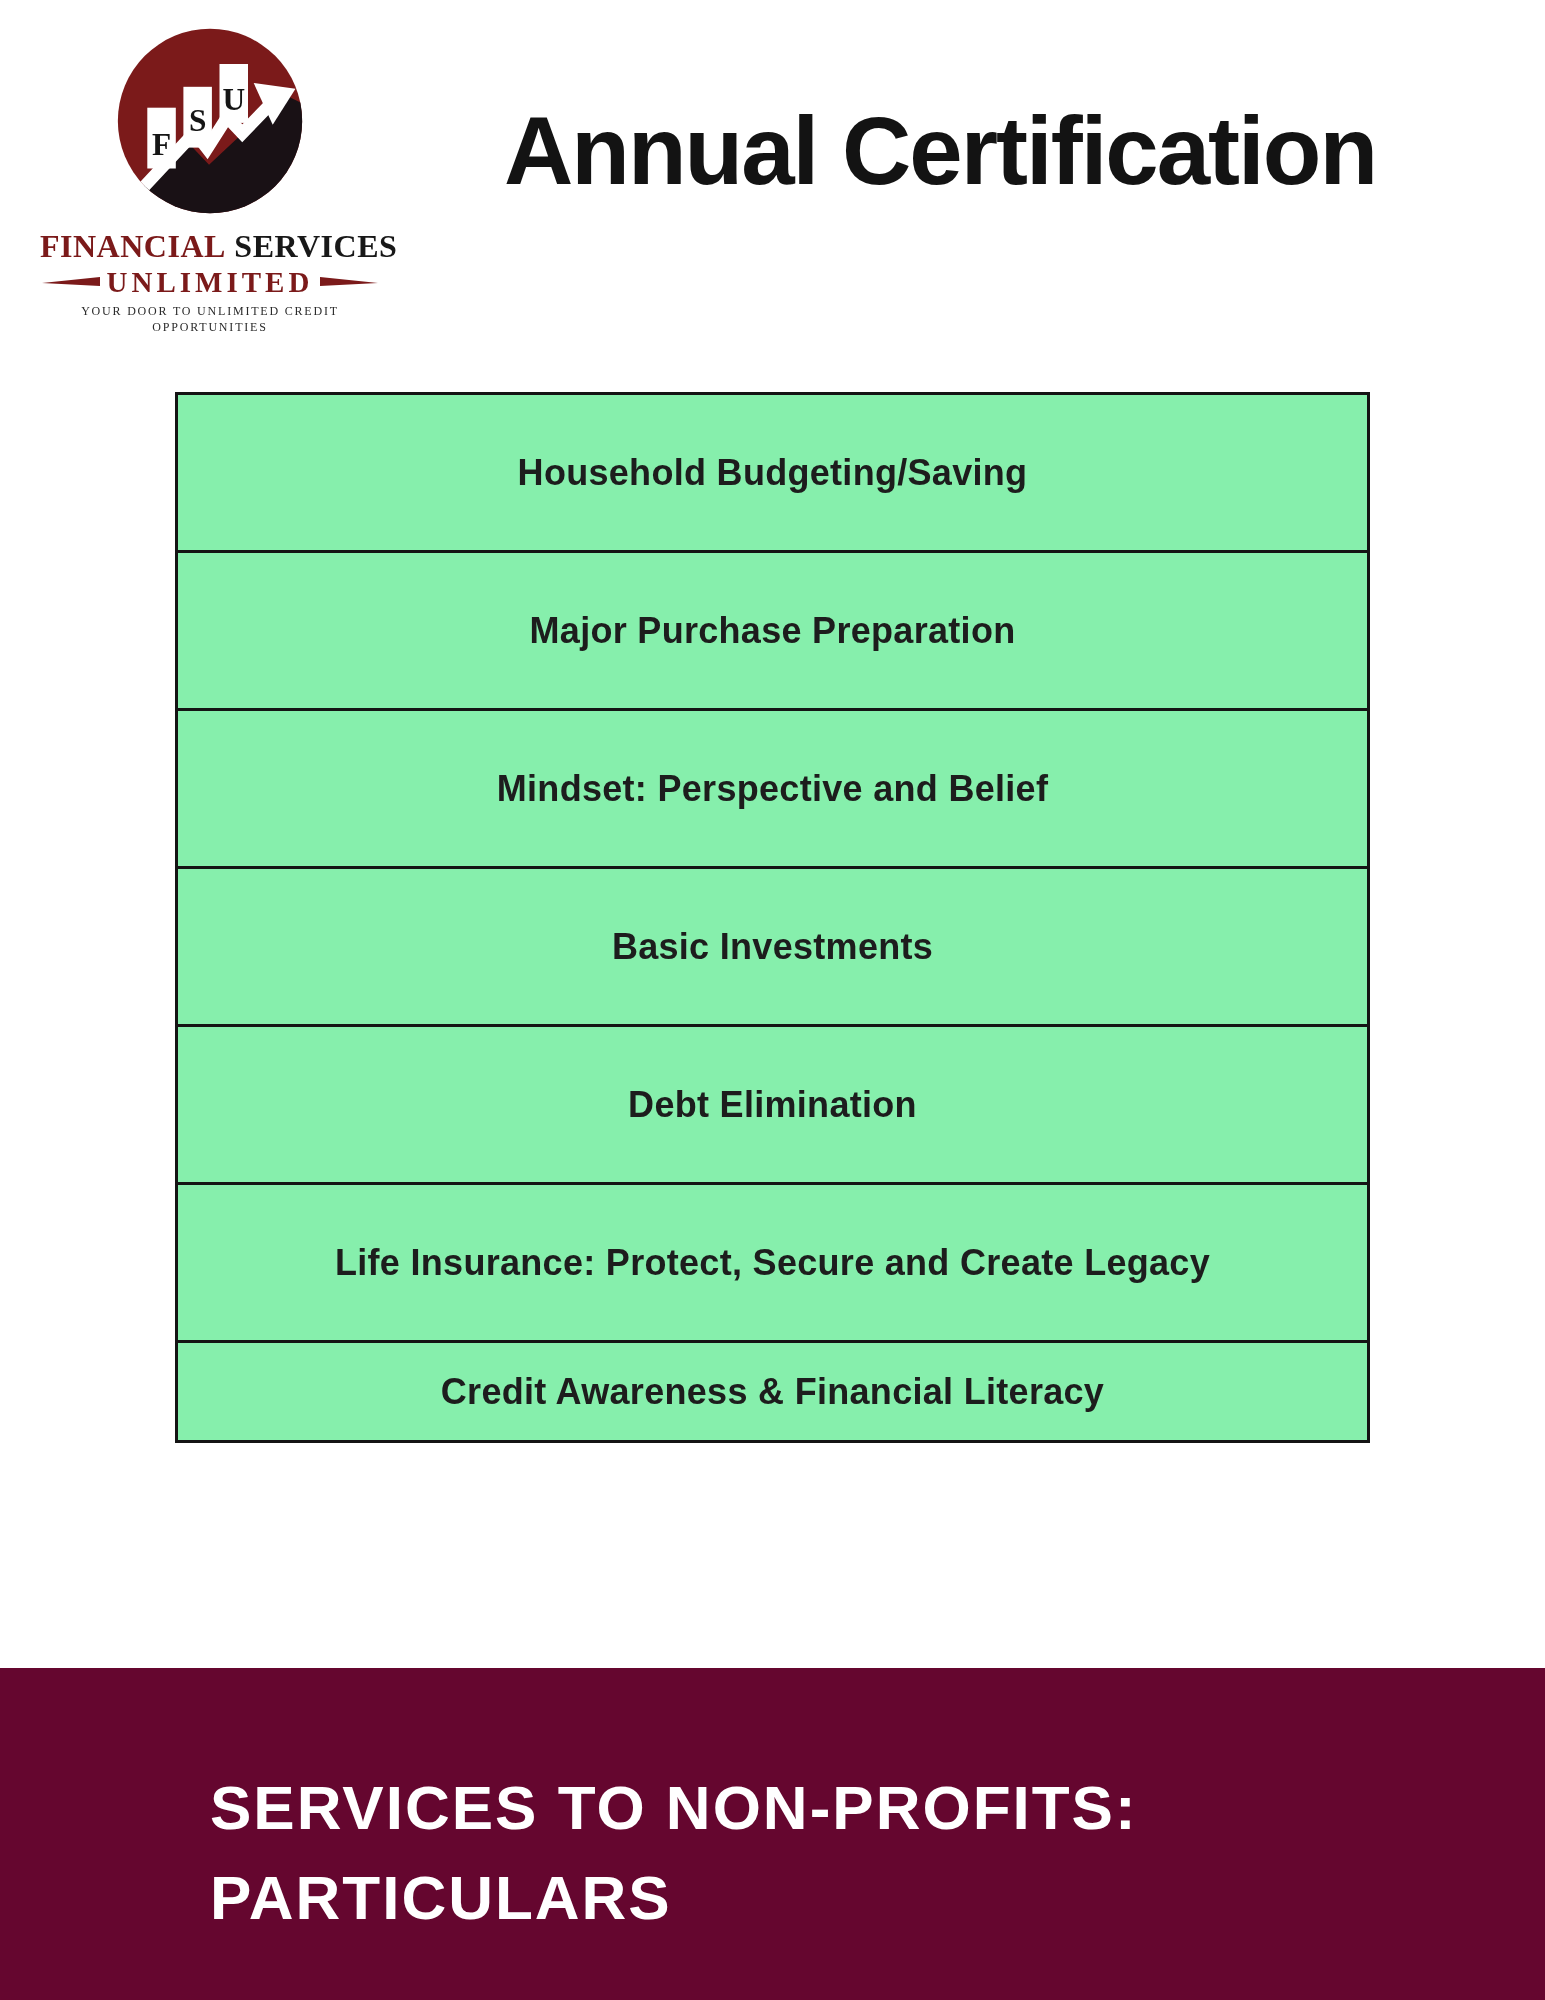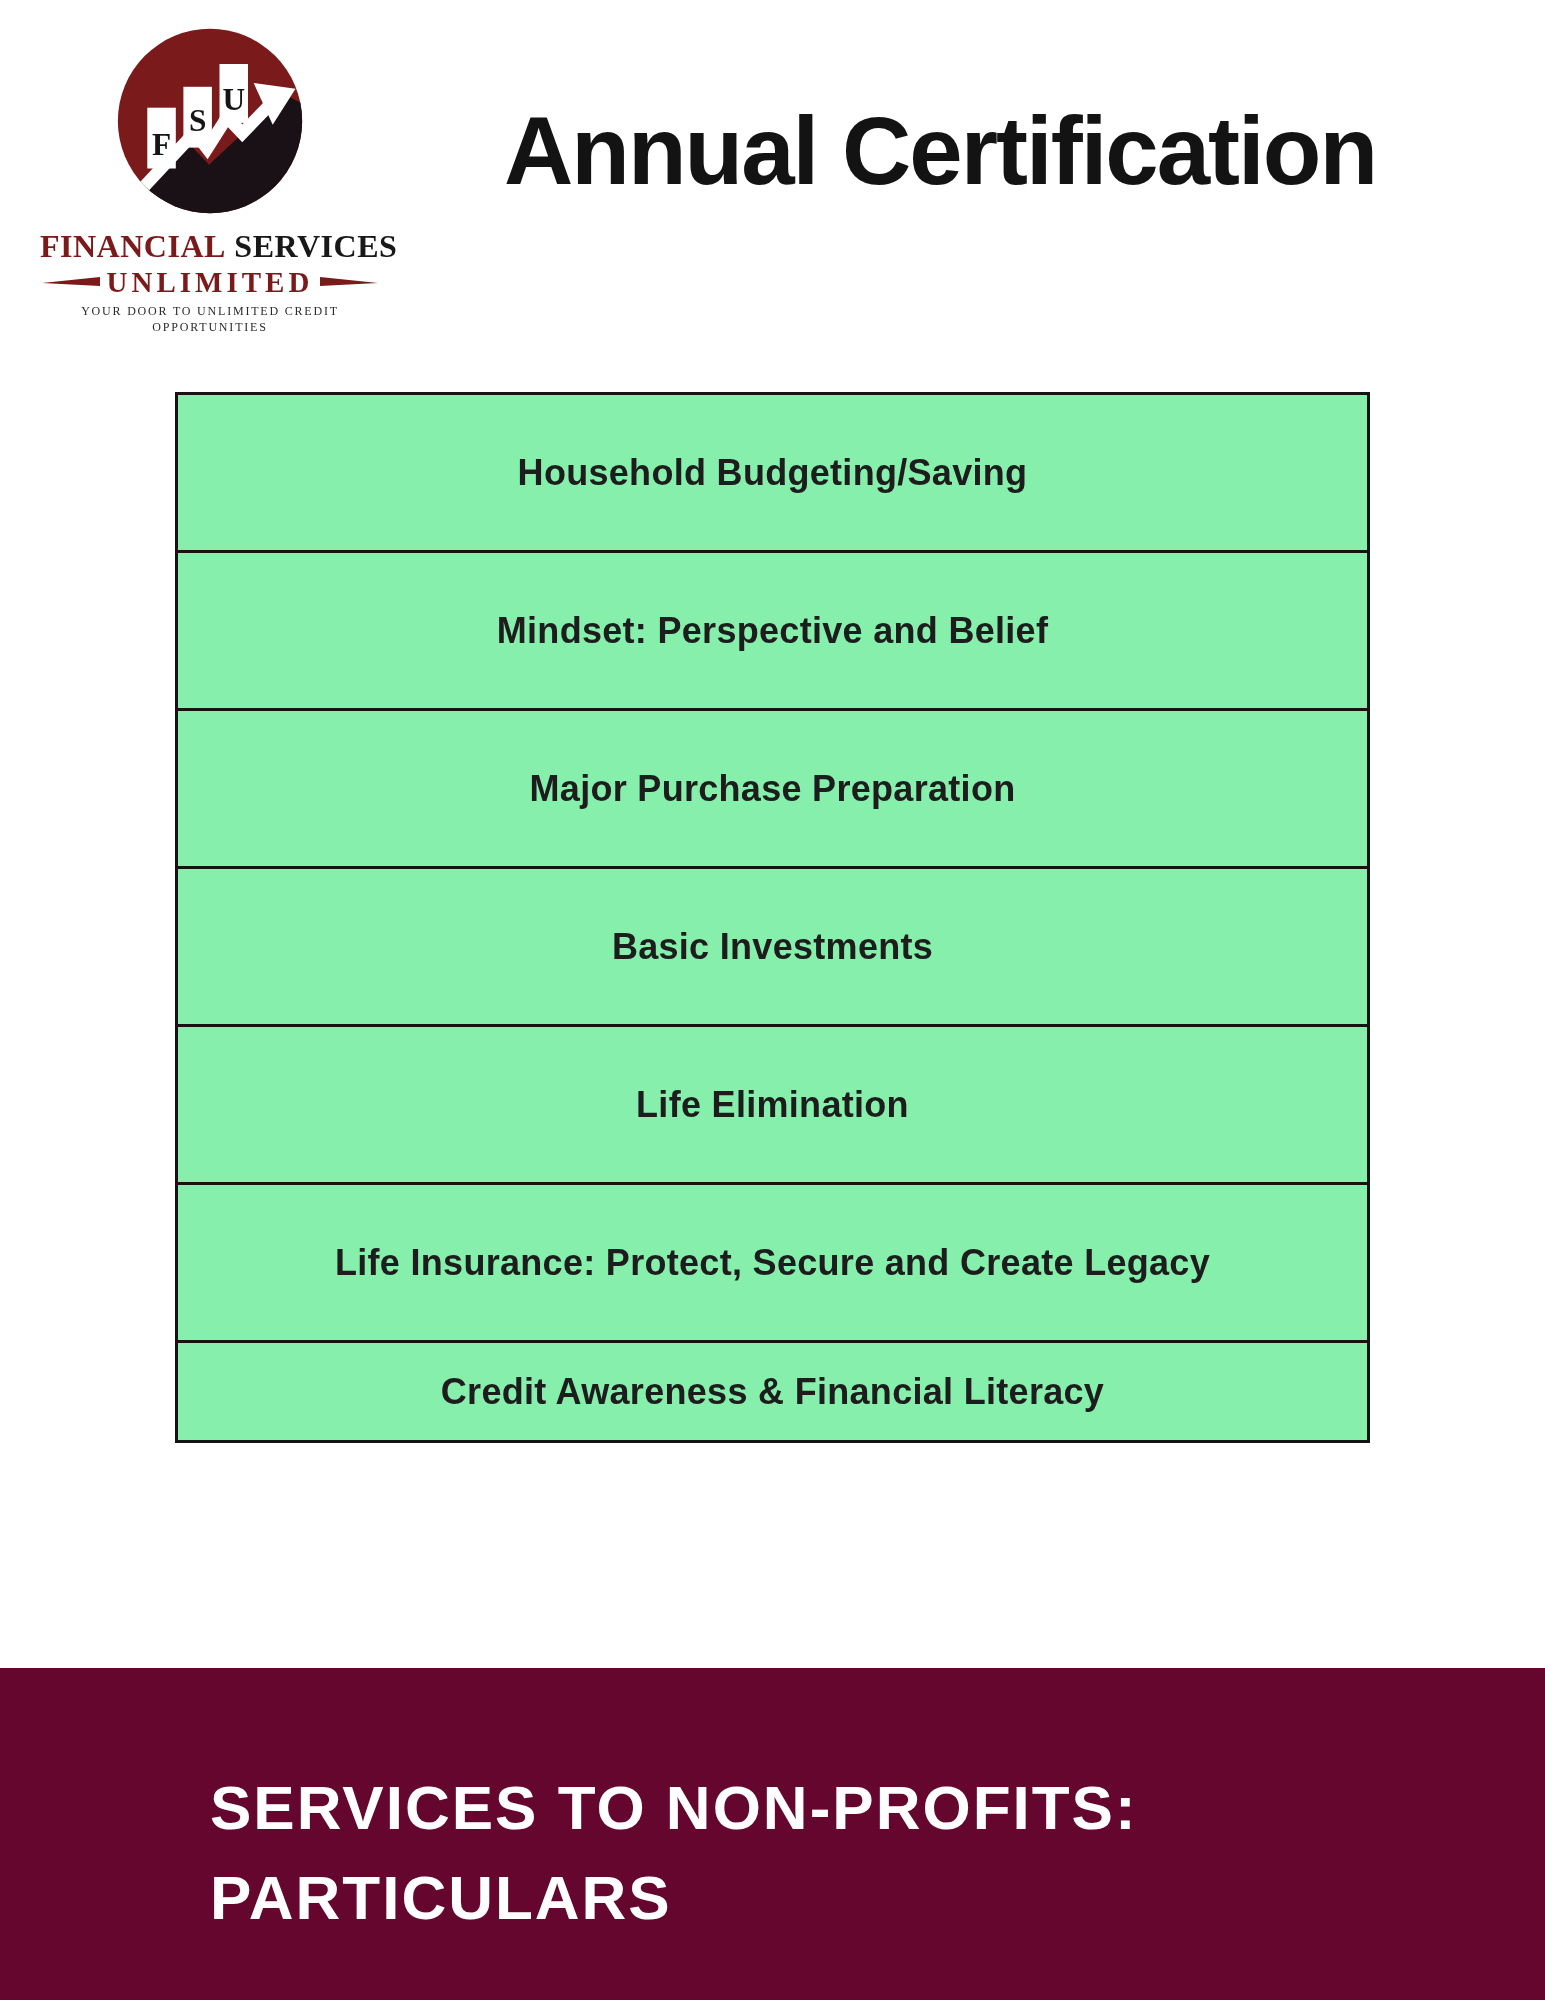--- a/index.html
+++ b/index.html
@@ -110,24 +110,24 @@
     <div class="logo-tagline">
       <span>YOUR DOOR TO UNLIMITED CREDIT</span><br>
       <span>OPPORTUNITIES</span>
     </div>
   </header>
 
   <h1 class="title">Annual Certification</h1>
 
   <div class="cert-table" id="certTable">
       <div class="row">Household Budgeting/Saving</div>
+      <div class="row">Major Purchase Preparation</div>
       <div class="row">Mindset: Perspective and Belief</div>
-      <div class="row">Major Purchase Preparation</div>
       <div class="row">Basic Investments</div>
-      <div class="row">Life Elimination</div>
+      <div class="row">Debt Elimination</div>
       <div class="row">Life Insurance: Protect, Secure and Create Legacy</div>
       <div class="row">Credit Awareness &amp; Financial Literacy</div>
     </div>
 
   <footer class="band">
     <div class="band-text">
       <div>SERVICES TO NON-PROFITS:</div>
       <div>PARTICULARS</div>
     </div>
   </footer>

